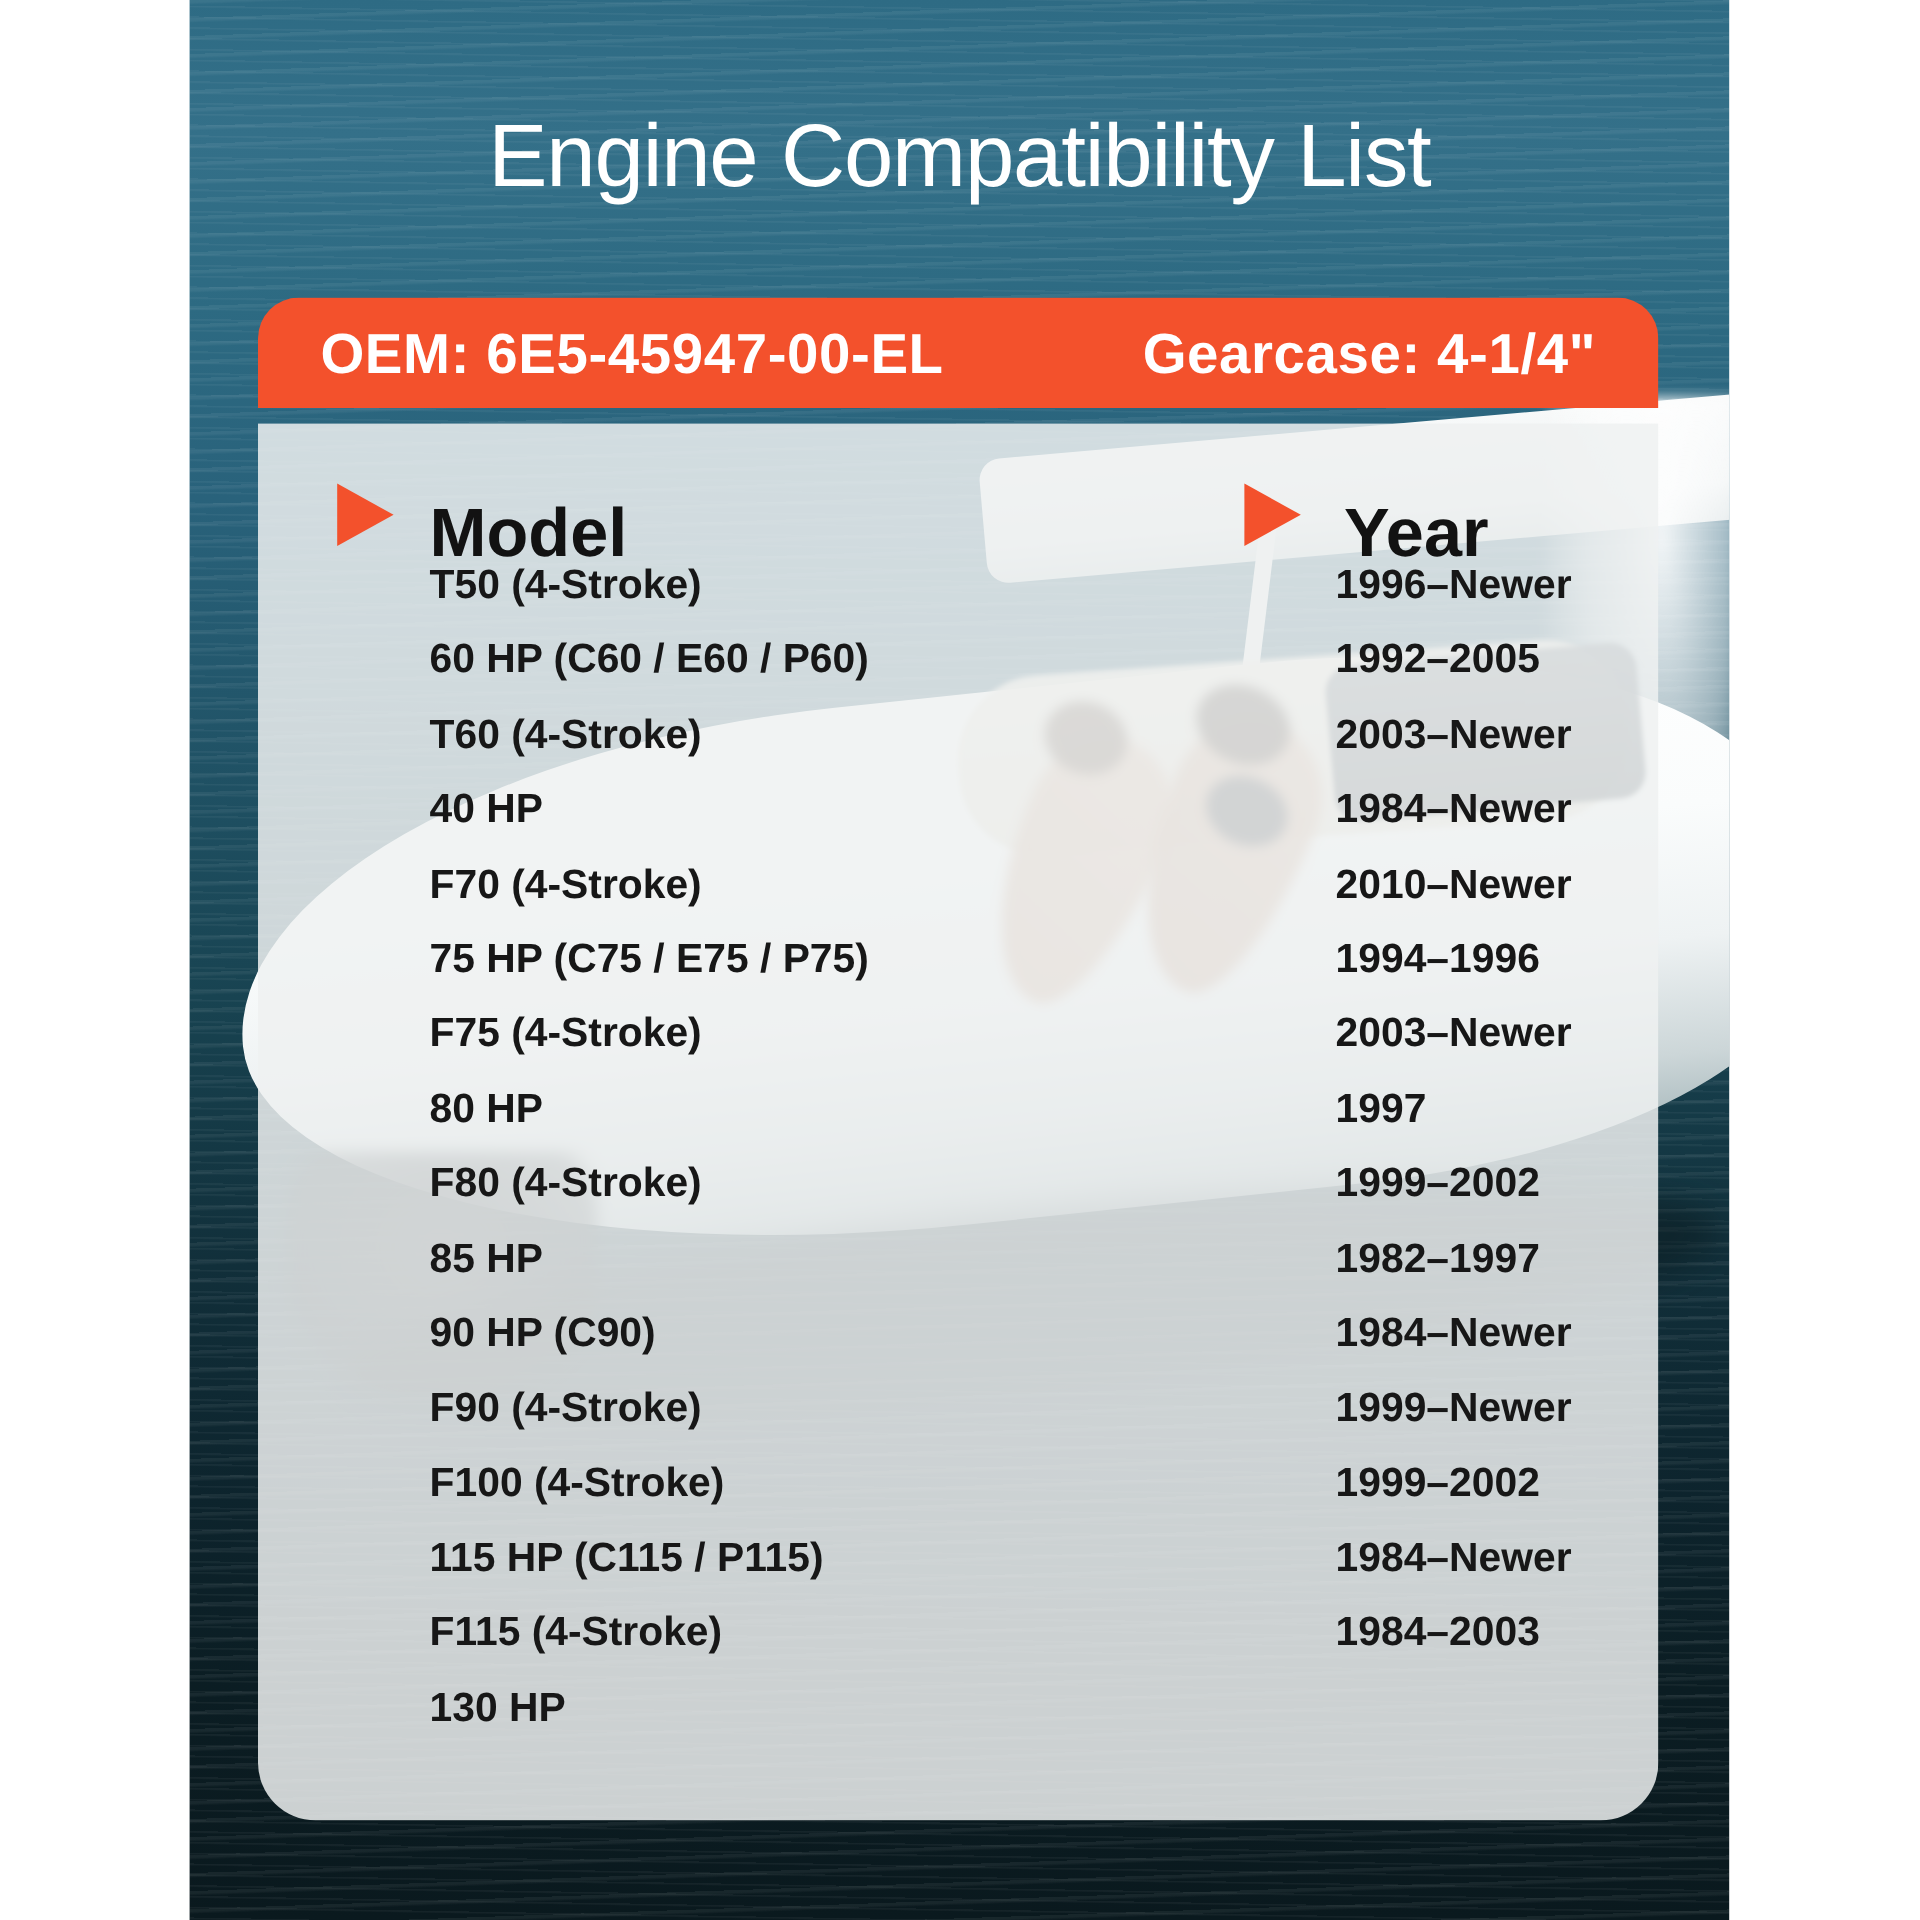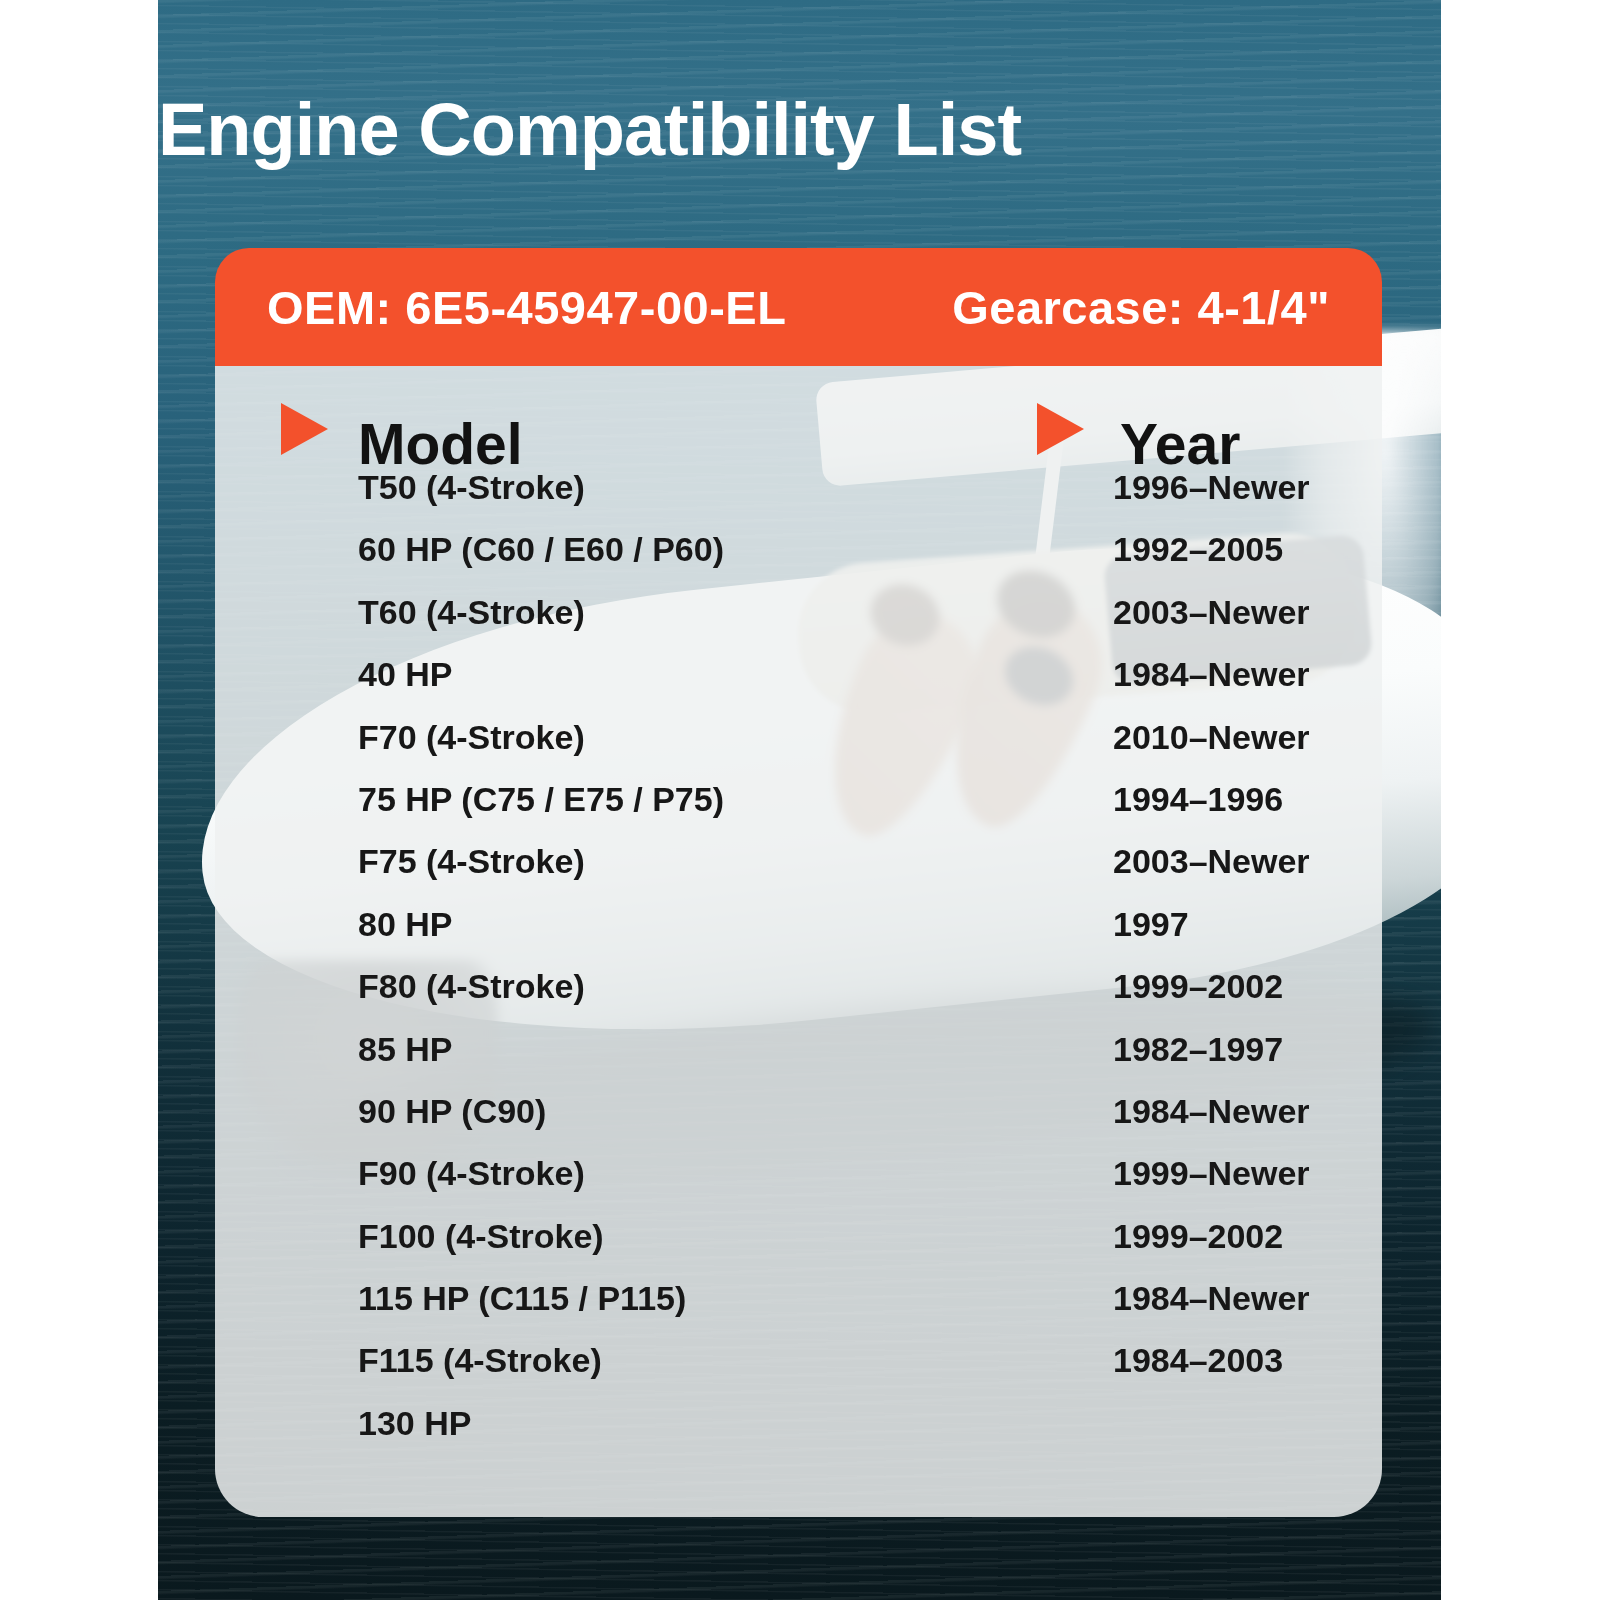--- a/index.html
+++ b/index.html
@@ -95,35 +95,35 @@
   }
   .hull-shadow {
     left: 120px; top: 1010px; width: 1160px; height: 150px;
     background: rgba(10,24,28,0.5);
     border-radius: 50%; transform: rotate(-6deg); filter: blur(14px);
   }
 
   
   .title {
     position: absolute; left: 158px; top: 88px; width: 1283px;
-    text-align: left;
-    font-size: 74px; font-weight: bold; letter-spacing: -1px;
+    text-align: center;
+    font-size: 74px; font-weight: normal; letter-spacing: -1px;
     color: #ffffff; line-height: 84px;
     white-space: nowrap;
   }
 
   
   .card {
     position: absolute; left: 215px; top: 248px;
     width: 1167px; height: 1269px;
     border-radius: 34px 34px 48px 48px;
     overflow: hidden;
   }
   .banner {
-    position: absolute; left: 0; top: 0; right: 0; height: 118px;
+    position: absolute; left: 0; top: 0; right: 0; height: 92px;
     background: var(--accent);
     display: flex; justify-content: space-between; align-items: center;
     padding: 0 52px; box-sizing: border-box;
   }
   .banner span {
     color: #ffffff; font-size: 47px; font-weight: bold;
     letter-spacing: 0.5px; white-space: nowrap;
   }
   .card-wash {
     position: absolute; left: 0; top: 105px; right: 0; bottom: 0;

